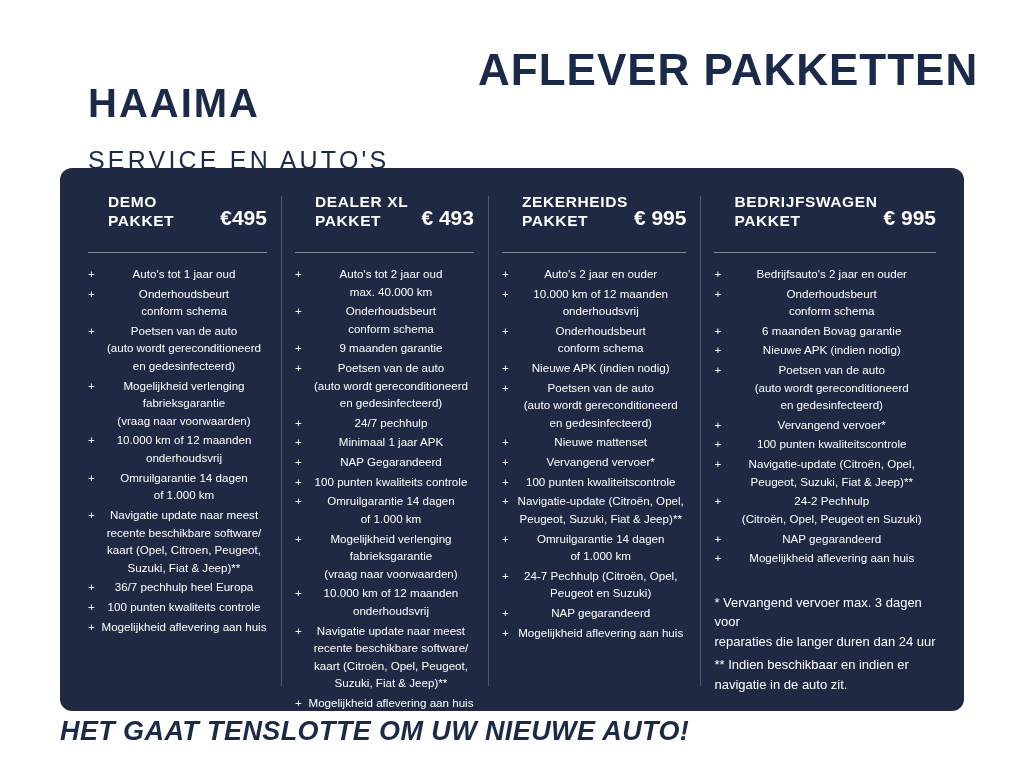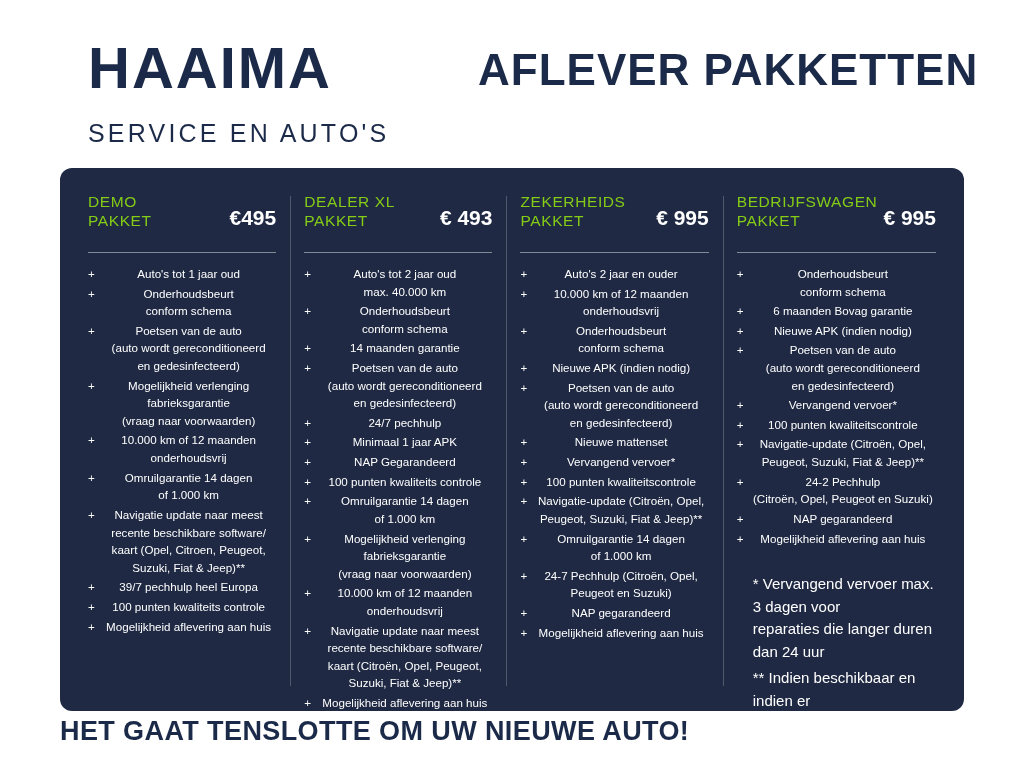--- a/index.html
+++ b/index.html
@@ -24,25 +24,26 @@
     height: 120px;
     display: flex;
     align-items: flex-start;
   }
   .brand {
     margin-left: 88px;
     width: 340px;
     padding-top: 10px;
   }
   .brand-name {
-    font-size: 58px;
+    font-size: 40px;
     font-weight: 700;
     letter-spacing: 2px;
     color: #1b2a49;
     line-height: 0.95;
+    margin-top: 44px;
   }
   .brand-sub {
     margin-top: 24px;
     font-size: 25px;
     font-weight: 400;
     letter-spacing: 3.2px;
     color: #1b2a49;
   }
   .title {
     margin-left: 50px;
@@ -78,27 +79,28 @@
     background: rgba(255,255,255,0.22);
   }
 
   .col-head {
     display: flex;
     align-items: flex-start;
     justify-content: space-between;
     min-height: 52px;
   }
   .col-title {
-    color: #84cc16;
+    color: #ffffff;
     font-size: 15.5px;
-    font-weight: 400;
+    font-weight: 700;
     letter-spacing: 0.6px;
     line-height: 1.25;
     text-transform: uppercase;
     white-space: pre-line;
+    margin-left: 20px;
   }
   .col-price {
     color: #ffffff;
     font-size: 21px;
     font-weight: 700;
     white-space: nowrap;
     padding-top: 14px;
     padding-left: 6px;
   }
   .rule {
@@ -126,37 +128,37 @@
     left: 0; top: 0;
     font-size: 11.6px;
     line-height: 1.52;
     color: #ffffff;
   }
   .footnotes {
     margin-top: 26px;
   }
   .footnotes div {
     color: #ffffff;
-    font-size: 15px;
+    font-size: 13px;
     line-height: 1.5;
     margin-bottom: 4px;
     white-space: pre-line;
-    margin-left: 16px;
   }
 
   
   .footer {
     position: absolute;
     left: 60px; top: 716px;
     width: 904px;
     font-size: 27px;
     font-weight: 700;
     letter-spacing: 0.4px;
     color: #1b2a49;
     text-transform: uppercase;
+    font-style: italic;
   }
 </style>
 </head>
 <body>
 
 <div class="page">
 
   <div class="header">
     <div class="brand">
       <div class="brand-name">HAAIMA</div>
@@ -186,39 +188,39 @@
 fabrieksgarantie
 (vraag naar voorwaarden)</li>
         <li>10.000 km of 12 maanden
 onderhoudsvrij</li>
         <li>Omruilgarantie 14 dagen
 of 1.000 km</li>
         <li>Navigatie update naar meest
 recente beschikbare software/
 kaart (Opel, Citroen,  Peugeot,
 Suzuki, Fiat &amp; Jeep)**</li>
-        <li>39/7 pechhulp heel Europa</li>
+        <li>36/7 pechhulp heel Europa</li>
         <li>100 punten kwaliteits controle</li>
         <li>Mogelijkheid aflevering aan huis</li>
       </ul>
     </div>
 
     <div class="col">
       <div class="col-head">
         <div class="col-title">DEALER XL
 PAKKET</div>
         <div class="col-price">€ 493</div>
       </div>
       <div class="rule"></div>
       <ul class="features">
         <li>Auto's tot 2 jaar oud
 max. 40.000 km</li>
         <li>Onderhoudsbeurt
 conform schema</li>
-        <li>14 maanden garantie</li>
+        <li>9 maanden garantie</li>
         <li>Poetsen van de auto
 (auto wordt gereconditioneerd
 en gedesinfecteerd)</li>
         <li>24/7 pechhulp</li>
         <li>Minimaal 1 jaar APK</li>
         <li>NAP Gegarandeerd</li>
         <li>100 punten kwaliteits controle</li>
         <li>Omruilgarantie 14 dagen
 of 1.000 km</li>
         <li>Mogelijkheid verlenging
@@ -266,20 +268,21 @@
     </div>
 
     <div class="col">
       <div class="col-head">
         <div class="col-title">BEDRIJFSWAGEN
 PAKKET</div>
         <div class="col-price">€ 995</div>
       </div>
       <div class="rule"></div>
       <ul class="features">
+        <li>Bedrijfsauto's 2 jaar en ouder</li>
         <li>Onderhoudsbeurt
 conform schema</li>
         <li>6 maanden Bovag garantie</li>
         <li>Nieuwe APK (indien nodig)</li>
         <li>Poetsen van de auto
 (auto wordt gereconditioneerd
 en gedesinfecteerd)</li>
         <li>Vervangend vervoer*</li>
         <li>100 punten kwaliteitscontrole</li>
         <li>Navigatie-update (Citroën, Opel,

